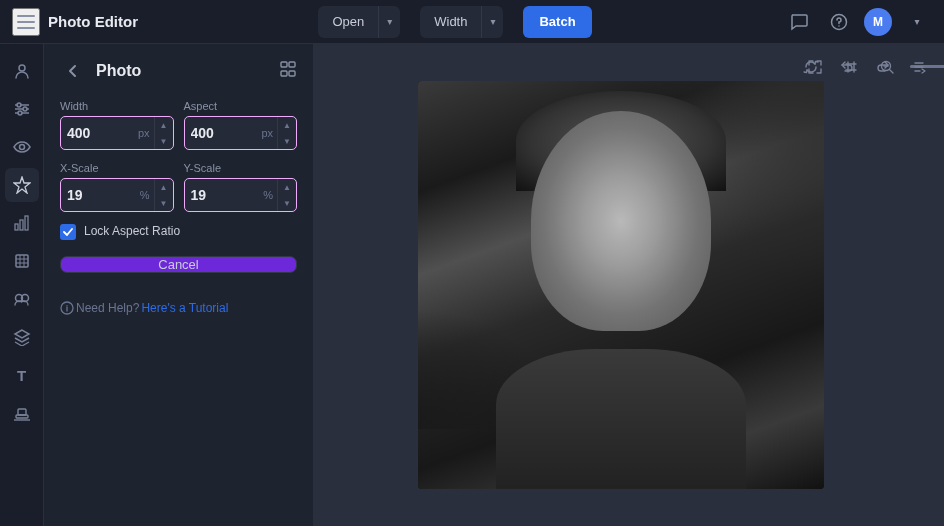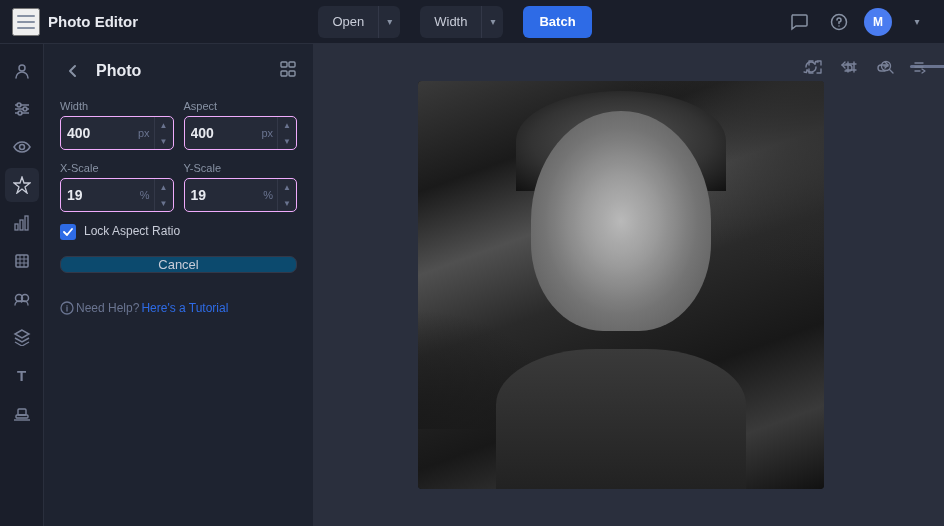--- a/index.html
+++ b/index.html
@@ -276,21 +276,21 @@
       font-size: 12px;
       color: #c8ccd8;
     }
 
     .btn-row {
       display: flex;
       gap: 8px;
     }
     .btn-cancel {
       flex: 1;
-      background: #0c4a6e;
+      background: #6d28d9;
       border: 1px solid #333848;
       color: #c8ccd8;
       font-size: 13px;
       border-radius: 7px;
       cursor: pointer;
     }
     .btn-apply {
       flex: 1;
       background: #2e6be6;
       border: none;

